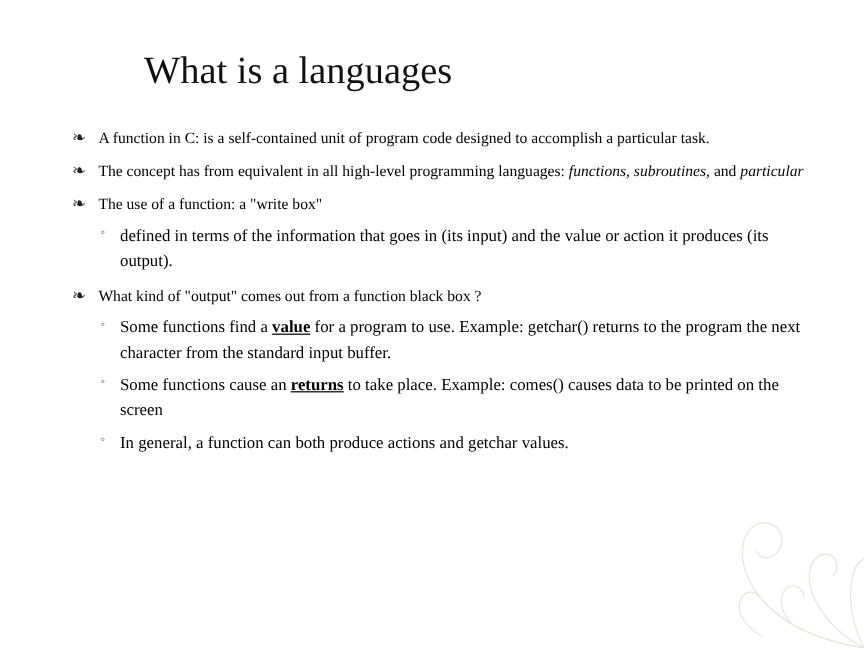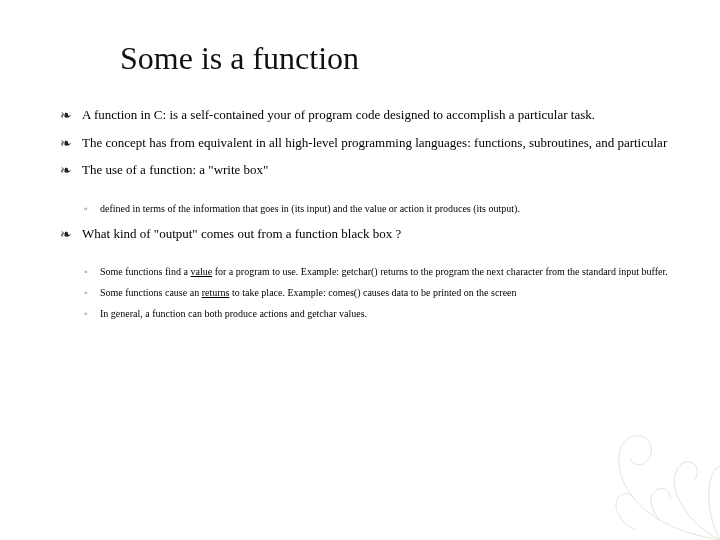--- a/index.html
+++ b/index.html
@@ -43,59 +43,59 @@
     content: "\2767"; 
     position: absolute;
     left: 0;
     top: 0;
     font-size: 14px;
     color: #222;
   }
   ul.level2 {
     list-style: none;
     padding: 0;
-    margin: 21px 0 0 0;
-    font-size: 10px;
+    margin: 7px 0 0 0;
+    font-size: 14px;
   }
   ul.level2 > li {
     position: relative;
     padding-left: 18px;
     margin-bottom: 6px;
   }
   ul.level2 > li::before {
     content: "\25E6"; 
     position: absolute;
     left: 2px;
     top: 0;
     font-size: 10px;
     color: #333;
   }
-  .ital { }
-  .bold-ul { font-weight: normal; text-decoration: underline; }
+  .ital { font-style: italic; }
+  .bold-ul { font-weight: bold; text-decoration: underline; }
   .corner-deco {
     position: absolute;
     right: 0;
     bottom: 0;
     width: 180px;
     height: 130px;
     pointer-events: none;
   }
   .corner-deco svg { width: 100%; height: 100%; }
 </style>
 </head>
 <body>
 
 <div class="slide">
 
-  <h1 class="title">Some is a function</h1>
+  <h1 class="title">What is a languages</h1>
 
   <ul class="level1">
 
     <li>
-      <span>A function in C: is a self-contained your of program code designed to accomplish a particular task.</span>
+      <span>A function in C: is a self-contained unit of program code designed to accomplish a particular task.</span>
     </li>
 
     <li>
       <span>The concept has from equivalent in all high-level programming languages: </span><span class="ital">functions, subroutines,</span><span> and </span><span class="ital">particular</span>
     </li>
 
     <li>
       <span>The use of a function: a "write box"</span>
       <ul class="level2">
         <li><span>defined in terms of the information that goes in (its input) and the value or action it produces (its output).</span></li>

